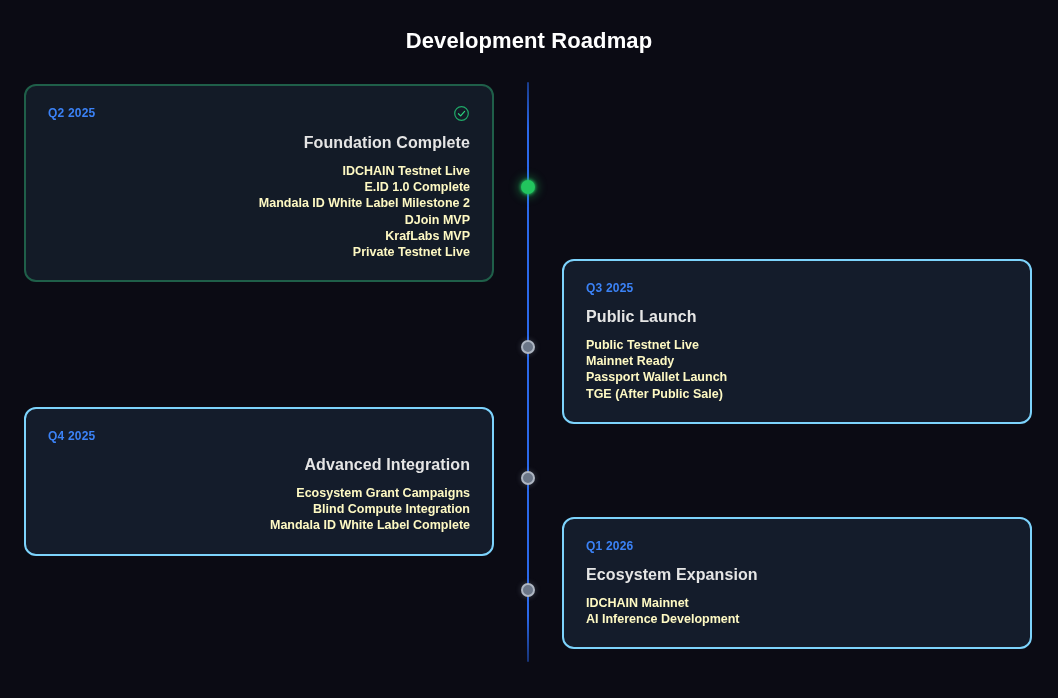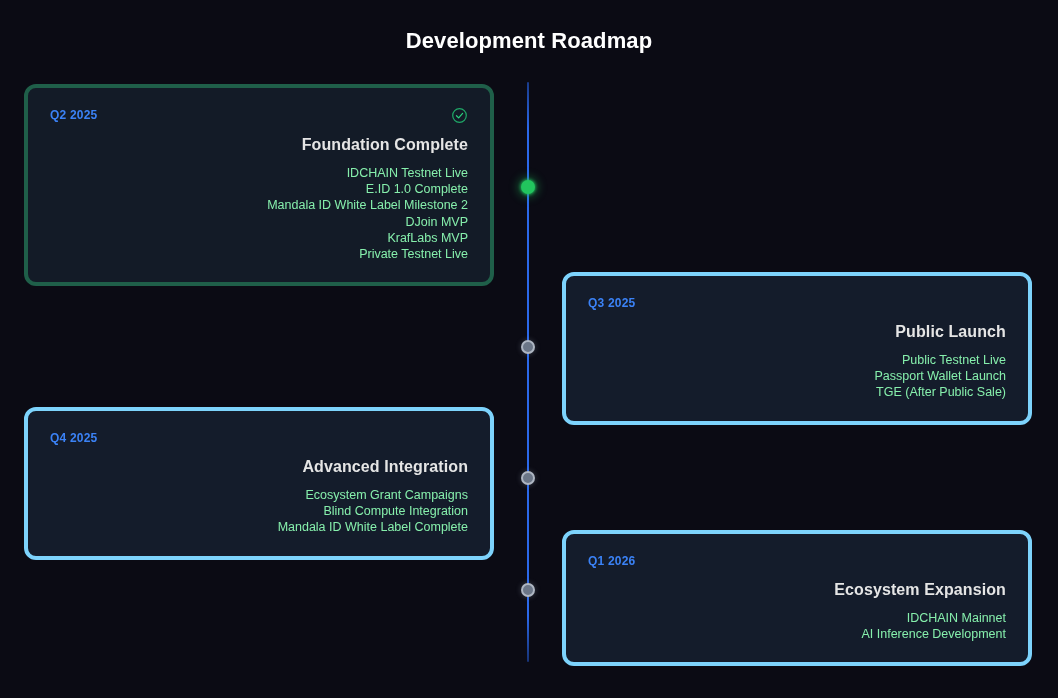--- a/index.html
+++ b/index.html
@@ -70,30 +70,30 @@
     border: 2px solid #aeb6c2;
     box-shadow: 0 0 5px 1px rgba(148,163,184,0.22);
   }
 
   
   .card {
     position: absolute;
     width: 470px;
     border-radius: 12px;
     background: #141c2b;
-    border: 4px solid #7dd3fc;
+    border: 2px solid #7dd3fc;
     padding: 19px 22px 20px 22px;
   }
   .card.accent-green {
     border-color: #1f5f49;
     background: #131b27;
   }
 
   .card.side-left  { left: 24px;  text-align: right; }
-  .card.side-right { left: 562px; text-align: right; margin-top: 13px;  }
+  .card.side-right { left: 562px; text-align: left;  }
 
   .card-head {
     display: flex;
     align-items: flex-start;
     justify-content: space-between;
     min-height: 16px;
   }
 
   .quarter-label {
     font-size: 12px;
@@ -119,22 +119,23 @@
     line-height: 20px;
   }
 
   .milestone-list {
     margin-top: 10px;
     list-style: none;
   }
   .milestone-list li {
     font-size: 12.5px;
     line-height: 16.2px;
-    color: #86efac;
+    color: #fef9c3;
     white-space: nowrap;
+    font-weight: bold;
   }
 </style>
 </head>
 <body>
 
 <div class="roadmap-root">
 
   <div class="page-title">Development Roadmap</div>
 
   <div class="timeline-axis"></div>
@@ -163,20 +164,21 @@
     </ul>
   </div>
 
   <div class="card side-right" style="top:259px;">
     <div class="card-head">
       <span class="quarter-label">Q3 2025</span>
     </div>
     <div class="card-title">Public Launch</div>
     <ul class="milestone-list">
       <li>Public Testnet Live</li>
+      <li>Mainnet Ready</li>
       <li>Passport Wallet Launch</li>
       <li>TGE (After Public Sale)</li>
     </ul>
   </div>
 
   <div class="card side-left" style="top:407px;">
     <div class="card-head">
       <span class="quarter-label">Q4 2025</span>
     </div>
     <div class="card-title">Advanced Integration</div>

